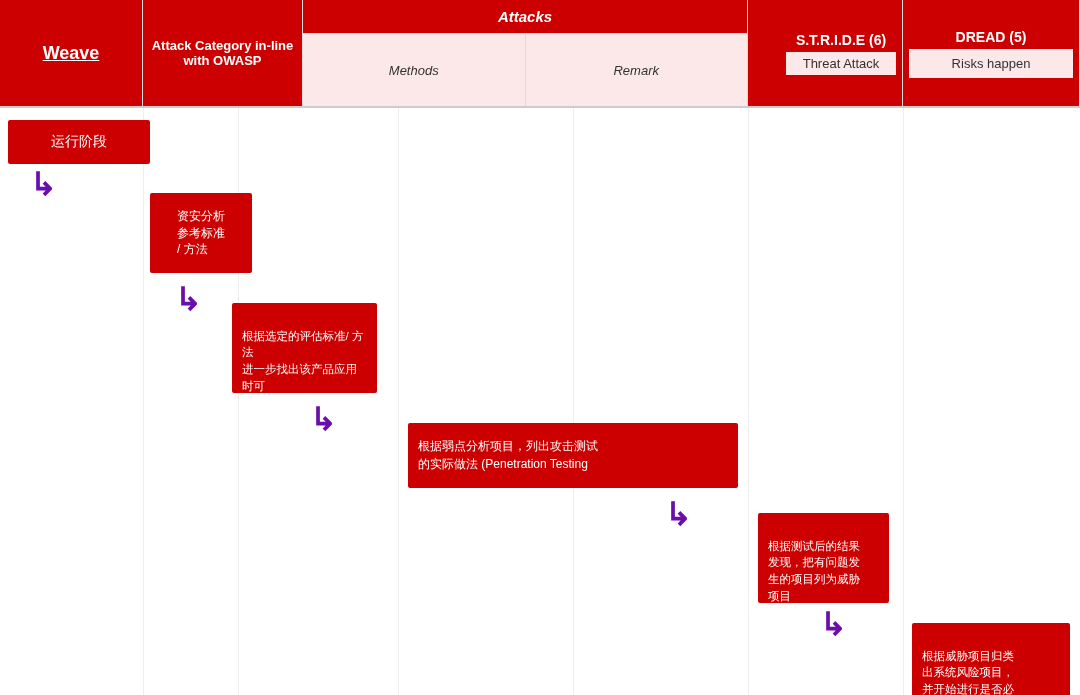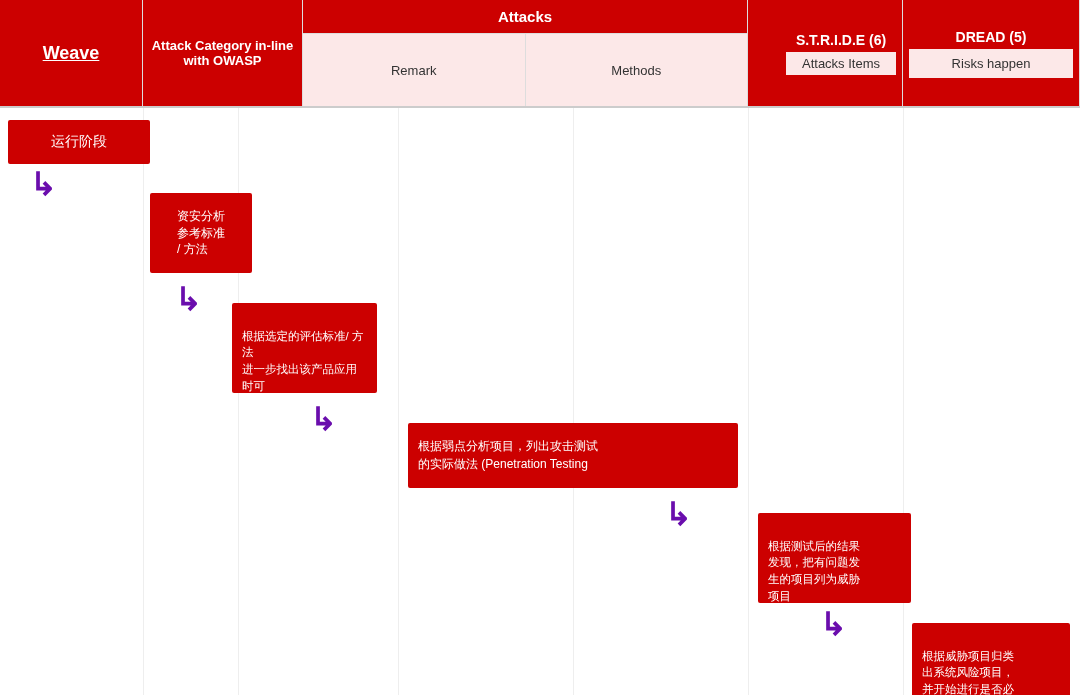--- a/index.html
+++ b/index.html
@@ -44,20 +44,21 @@
     .header-cell.dark-red-bg {
       background-color: #990000;
       color: #fff;
     }
 
     .header-attacks-group {
       display: flex;
       flex-direction: column;
       flex: 1;
       border-right: 1px solid #ddd;
+      font-style: italic;
     }
 
     .attacks-top {
       background-color: #cc0000;
       color: #fff;
       font-weight: bold;
       font-size: 15px;
       text-align: center;
       padding: 8px;
       border-bottom: 1px solid #ddd;
@@ -142,34 +143,34 @@
     <div class="header-cell red-bg col-attack-cat" style="font-size:13px;">
       <span>Attack Category in-line with OWASP</span>
     </div>
 
     <div class="header-attacks-group" style="width:350px;">
       <div class="attacks-top">
         <span>Attacks</span>
       </div>
       <div class="attacks-sub-row">
         <div class="attacks-sub-cell">
-          <span>Remark</span>
+          <span>Methods</span>
         </div>
         <div class="attacks-sub-cell">
-          <span>Methods</span>
+          <span>Remark</span>
         </div>
       </div>
     </div>
 
     <div class="header-cell col-stride" style="flex-direction:column; background:#cc0000; color:#fff; border-right:1px solid #ddd;">
       <div style="font-weight:bold; font-size:14px; padding-bottom:4px;">
         <span>S.T.R.I.D.E (6)</span>
       </div>
       <div style="background:#fce8e8; color:#333; font-size:13px; font-weight:normal; width:100%; text-align:center; padding:4px;">
-        <span>Attacks Items</span>
+        <span>Threat Attack</span>
       </div>
     </div>
 
     <div class="header-cell col-dread" style="flex-direction:column; background:#cc0000; color:#fff;">
       <div style="font-weight:bold; font-size:14px; padding-bottom:4px;">
         <span>DREAD (5)</span>
       </div>
       <div style="background:#fce8e8; color:#333; font-size:13px; font-weight:normal; width:100%; text-align:center; padding:7px;">
         <span>Risks happen</span>
       </div>
@@ -217,21 +218,21 @@
 
     <div class="red-box" style="left:408px; top:315px; width:330px; height:65px; font-size:12px; line-height:1.45; white-space:pre-line; display:flex; align-items:center;">
       <span>根据弱点分析项目，列出攻击测试
 的实际做法 (Penetration Testing</span>
     </div>
 
     <div class="arrow" style="left:665px; top:390px; color:#6a0dad; font-size:32px;">
       ↳
     </div>
 
-    <div class="red-box" style="left:758px; top:405px; width:153px; height:90px; font-size:11.5px; line-height:1.45; white-space:pre-line;">
+    <div class="red-box" style="left:758px; top:405px; width:131px; height:90px; font-size:11.5px; line-height:1.45; white-space:pre-line;">
       <span>根据测试后的结果
 发现，把有问题发
 生的项目列为威胁
 项目</span>
     </div>
 
     <div class="arrow" style="left:820px; top:500px; color:#6a0dad; font-size:32px;">
       ↳
     </div>
 

